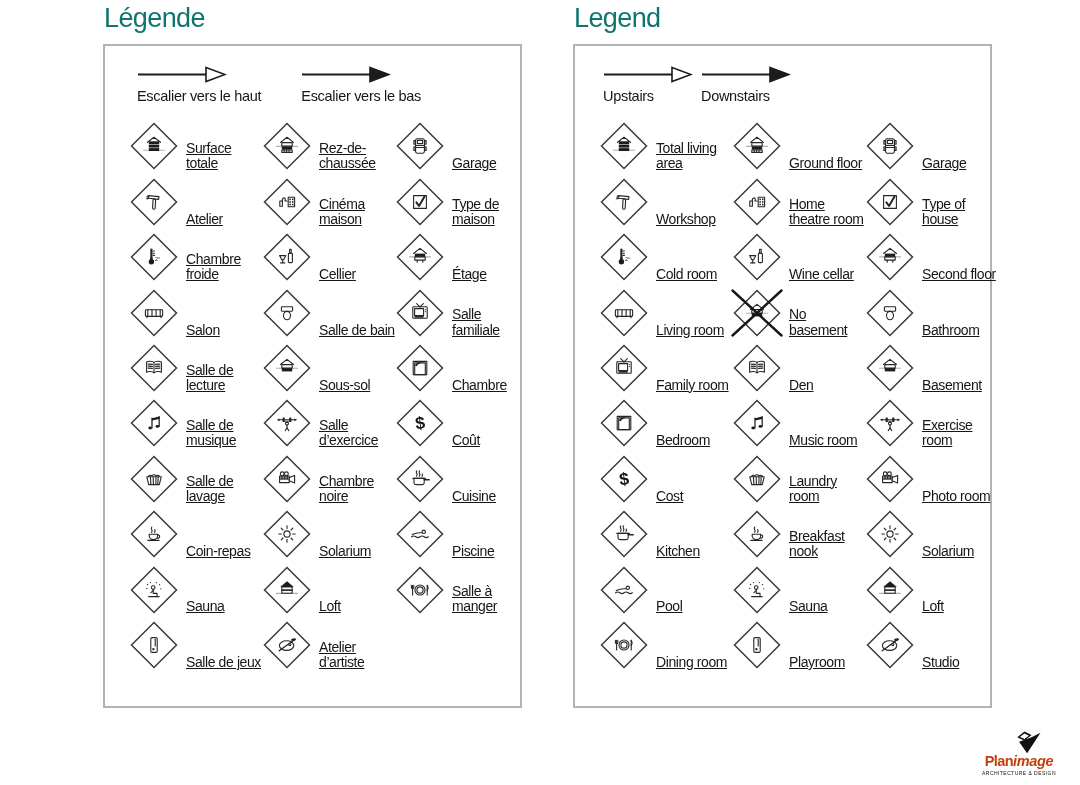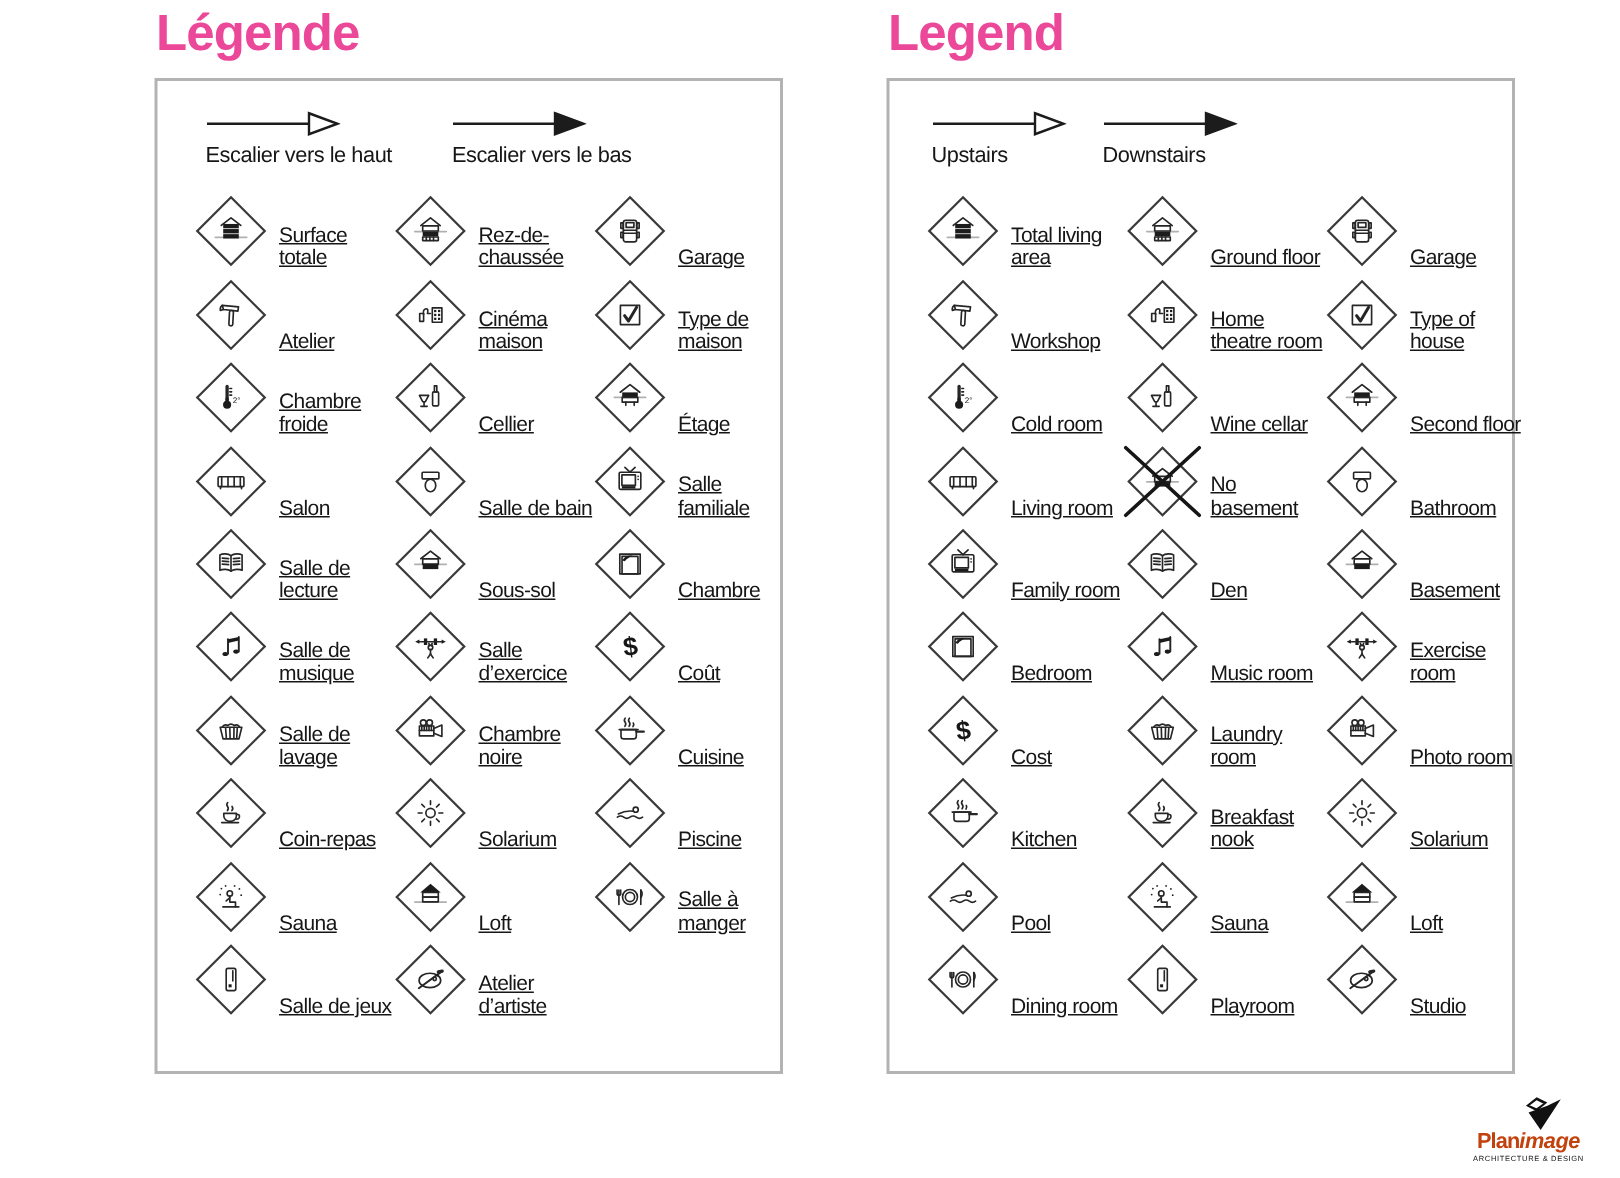--- a/index.html
+++ b/index.html
@@ -2,26 +2,26 @@
 <html><head>
 <meta charset="utf-8">
 <style>
   html,body{margin:0;padding:0;}
   body{
     width:1080px;height:785px;position:relative;background:#fff;
     font-family:"Liberation Sans",sans-serif;color:#161616;overflow:hidden;
   }
   .panel-wrap{position:absolute;top:3px;width:419px;}
   #panel-fr{left:103px;}
-  #panel-en{left:591px;}
-  .panel-title{margin:0 0 10px 1px;font-size:34px;font-weight:700;letter-spacing:-0.6px;line-height:1.15;color:#ec4899;}
+  #panel-en{left:573px;}
+  .panel-title{margin:0 0 10px 1px;font-size:27px;font-weight:400;letter-spacing:-0.6px;line-height:1.15;color:#0f766e;}
   .panel{border:2px solid #b3b3b3;height:664px;box-sizing:border-box;padding:20px 6px 0 24px;background:#fff;}
   .arrows{display:flex;align-items:flex-start;}
   [data-panel="0"] .arrows{gap:40px;margin-left:8px;}
-  [data-panel="1"] .arrows{gap:24px;margin-left:4px;text-align:center;}
+  [data-panel="1"] .arrows{gap:8px;margin-left:4px;text-align:center;}
   .arrow-group{display:flex;flex-direction:column;align-items:flex-start;}
   .arrow-label{font-size:14.5px;margin-top:5px;letter-spacing:-0.3px;white-space:nowrap;}
   .grid{display:grid;grid-template-columns:repeat(3,1fr);grid-auto-rows:55.4px;margin-top:12px;}
   .cell{display:flex;align-items:flex-end;gap:7px;overflow:visible;text-decoration:underline;}
   .dsvg{flex:0 0 auto;overflow:visible;}
   .lbl{font-size:14px;line-height:1.08;letter-spacing:-0.4px;width:76px;}
   .logo{position:absolute;right:13px;bottom:9px;width:96px;text-align:center;}
   .logo-mark{display:block;margin:0 4px -3px 40px;}
   .logo-text{font-size:14.5px;line-height:1;white-space:nowrap;color:#c2410c;}
   .logo-text .b{font-weight:700;letter-spacing:-0.6px;}

